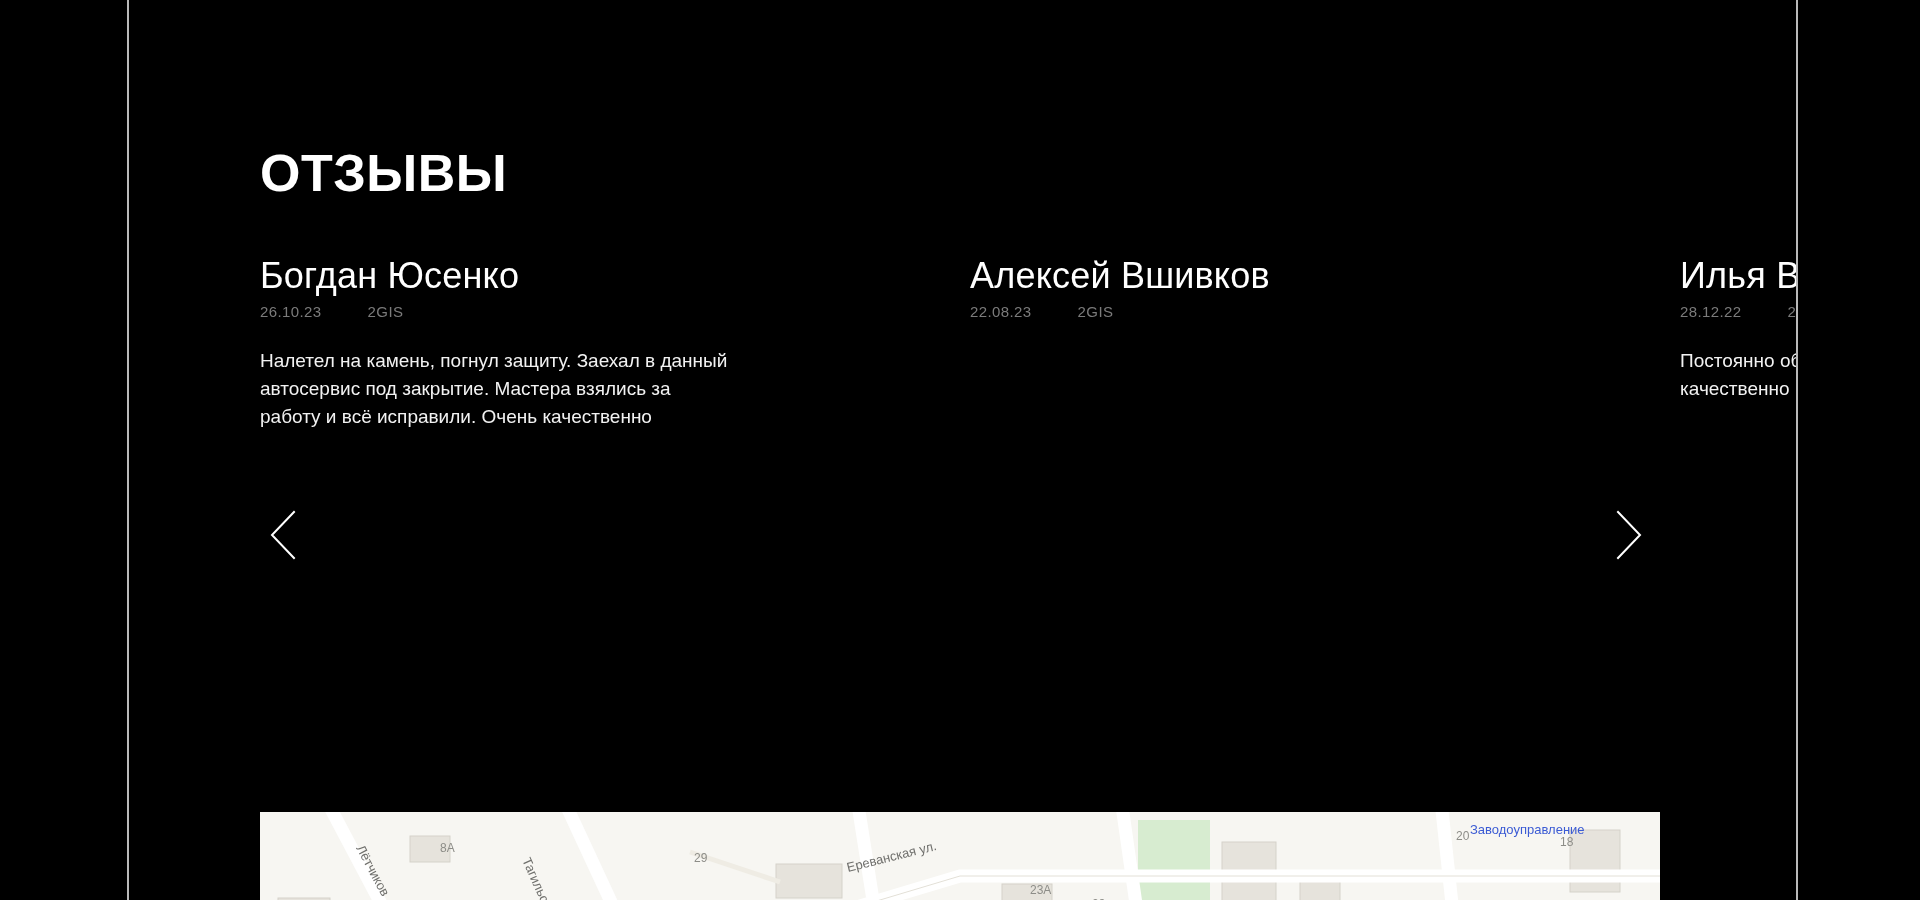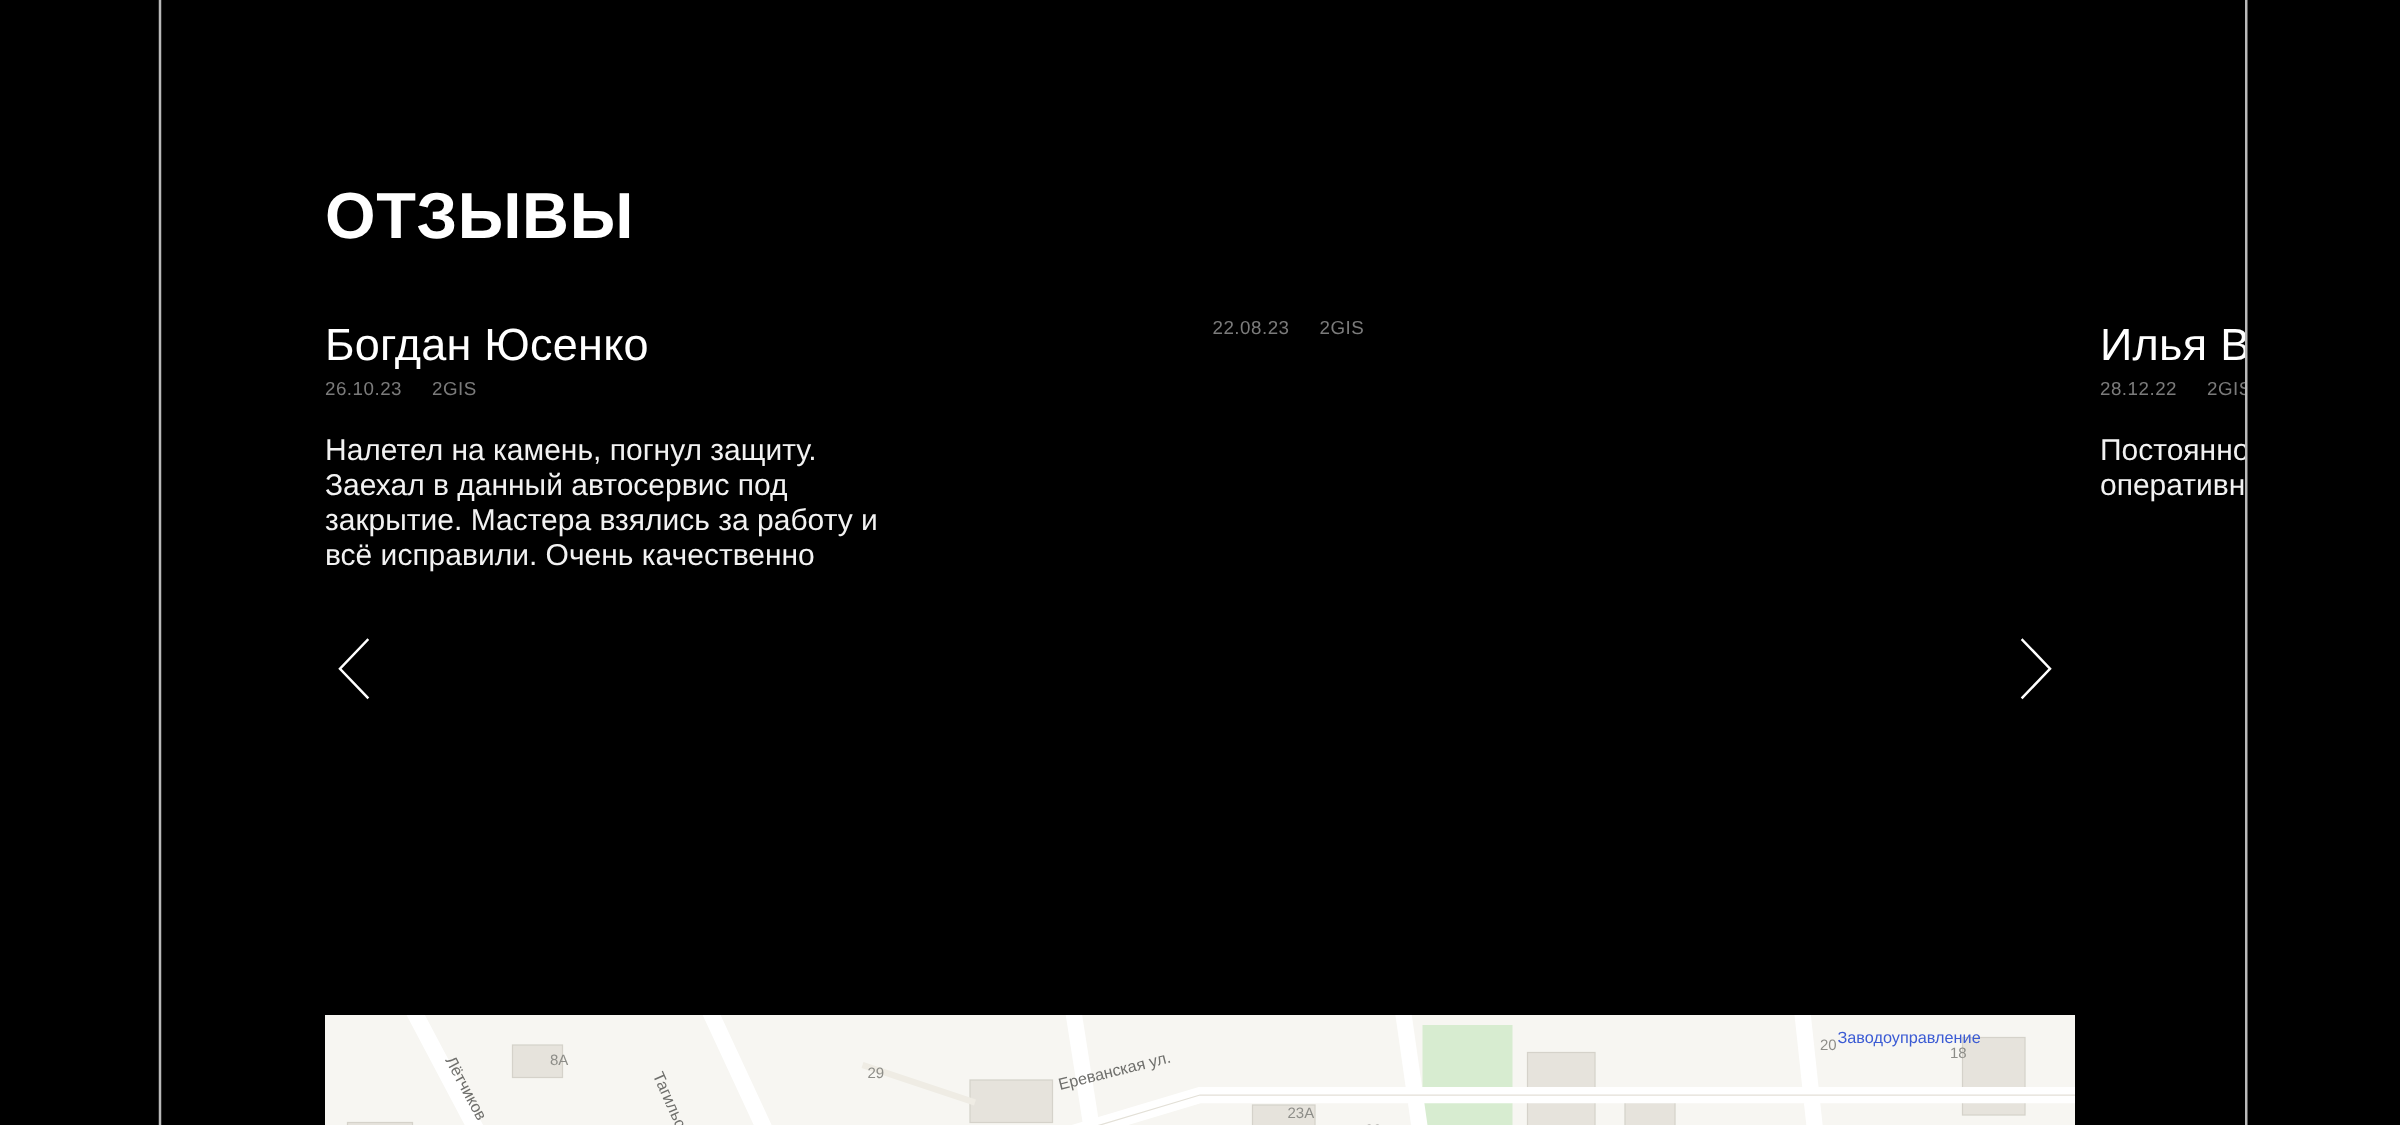--- a/index.html
+++ b/index.html
@@ -84,34 +84,34 @@
     font-size: 36px;
     font-weight: 400;
     line-height: 1.15;
     letter-spacing: 0.2px;
     margin: 0 0 8px 0;
     white-space: nowrap;
   }
   .review-meta {
     display: flex;
     align-items: center;
-    gap: 24px;
+    gap: 46px;
     margin: 0 0 28px 0;
   }
   .review-meta .date,
   .review-meta .source {
     color: #7b7b7b;
     font-size: 15px;
     letter-spacing: 0.4px;
     line-height: 1;
     white-space: nowrap;
   }
   .review-card .body {
     color: #f2f2f2;
-    font-size: 24px;
+    font-size: 19px;
     line-height: 28px;
     max-width: 470px;
     margin: 0;
     font-weight: 400;
   }
 
   
   .nav-arrow {
     position: absolute;
     width: 54px;
@@ -156,20 +156,21 @@
         <article class="review-card">
           <div class="author">Богдан Юсенко</div>
           <div class="review-meta">
             <span class="date">26.10.23</span>
             <span class="source">2GIS</span>
           </div>
           <p class="body">Налетел на камень, погнул защиту. Заехал в данный автосервис под закрытие. Мастера взялись за работу и всё исправили. Очень качественно</p>
         </article>
 
         <article class="review-card">
+          <div class="author">Алексей Вшивков</div>
           <div class="review-meta">
             <span class="date">22.08.23</span>
             <span class="source">2GIS</span>
           </div>
         </article>
 
         <article class="review-card">
           <div class="author">Илья Воронин</div>
           <div class="review-meta">
             <span class="date">28.12.22</span>

